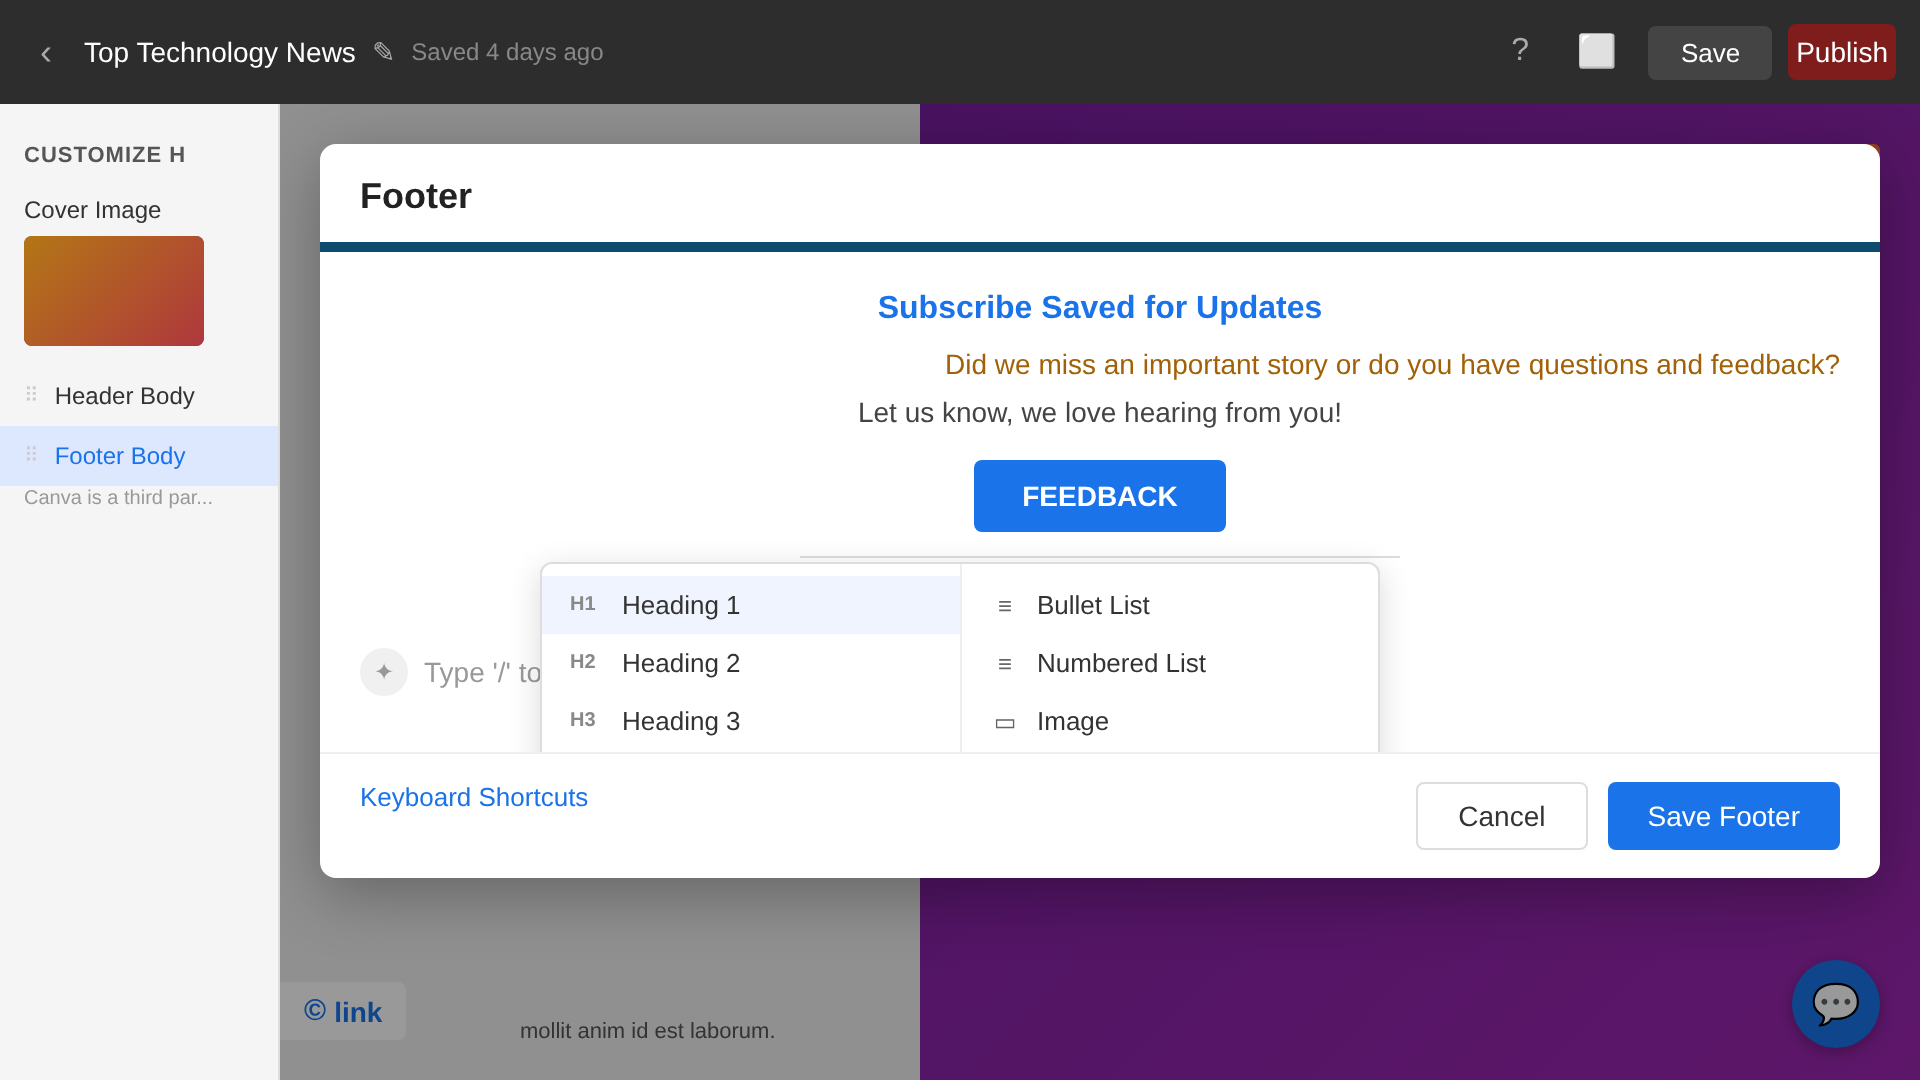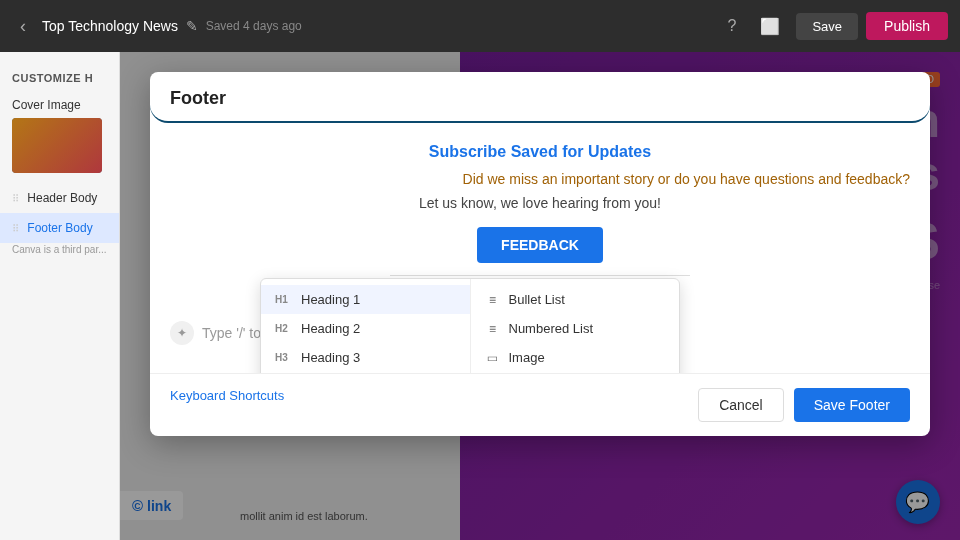--- a/index.html
+++ b/index.html
@@ -67,39 +67,39 @@
     .save-btn {
       background: #444;
       border: none;
       color: #fff;
       padding: 6px 16px;
       border-radius: 4px;
       cursor: pointer;
       font-size: 13px;
     }
     .publish-btn {
-      background: #be185d;
-      border: none;
-      color: #fff;
-      padding: 6px 18px;
+      background: #7f1d1d;
+      border: none;
+      color: #fff;
+      padding: 6px 4px;
       border-radius: 4px;
       cursor: pointer;
       font-size: 14px;
       font-weight: 500;
     }
 
     
     .main-area {
       display: flex;
       height: calc(540px - 52px);
     }
 
     
     .sidebar {
-      width: 120px;
+      width: 140px;
       background: #f5f5f5;
       border-right: 1px solid #ddd;
       padding: 10px 0;
       overflow-y: auto;
     }
 
     
     .content-area {
       flex: 1;
       background: #f0f0f0;
@@ -152,22 +152,21 @@
       width: 780px;
       max-height: 480px;
       display: flex;
       flex-direction: column;
       box-shadow: 0 8px 32px rgba(0,0,0,0.3);
       position: relative;
     }
 
     .modal-header {
       padding: 16px 20px 12px;
-      border-bottom: 2px solid #0c4a6e;
-      border-radius: 18px;
+      border-bottom: 5px solid #0c4a6e;
     }
     .modal-title {
       font-size: 18px;
       font-weight: 600;
       color: #222;
     }
 
     .modal-body {
       flex: 1;
       overflow-y: auto;

